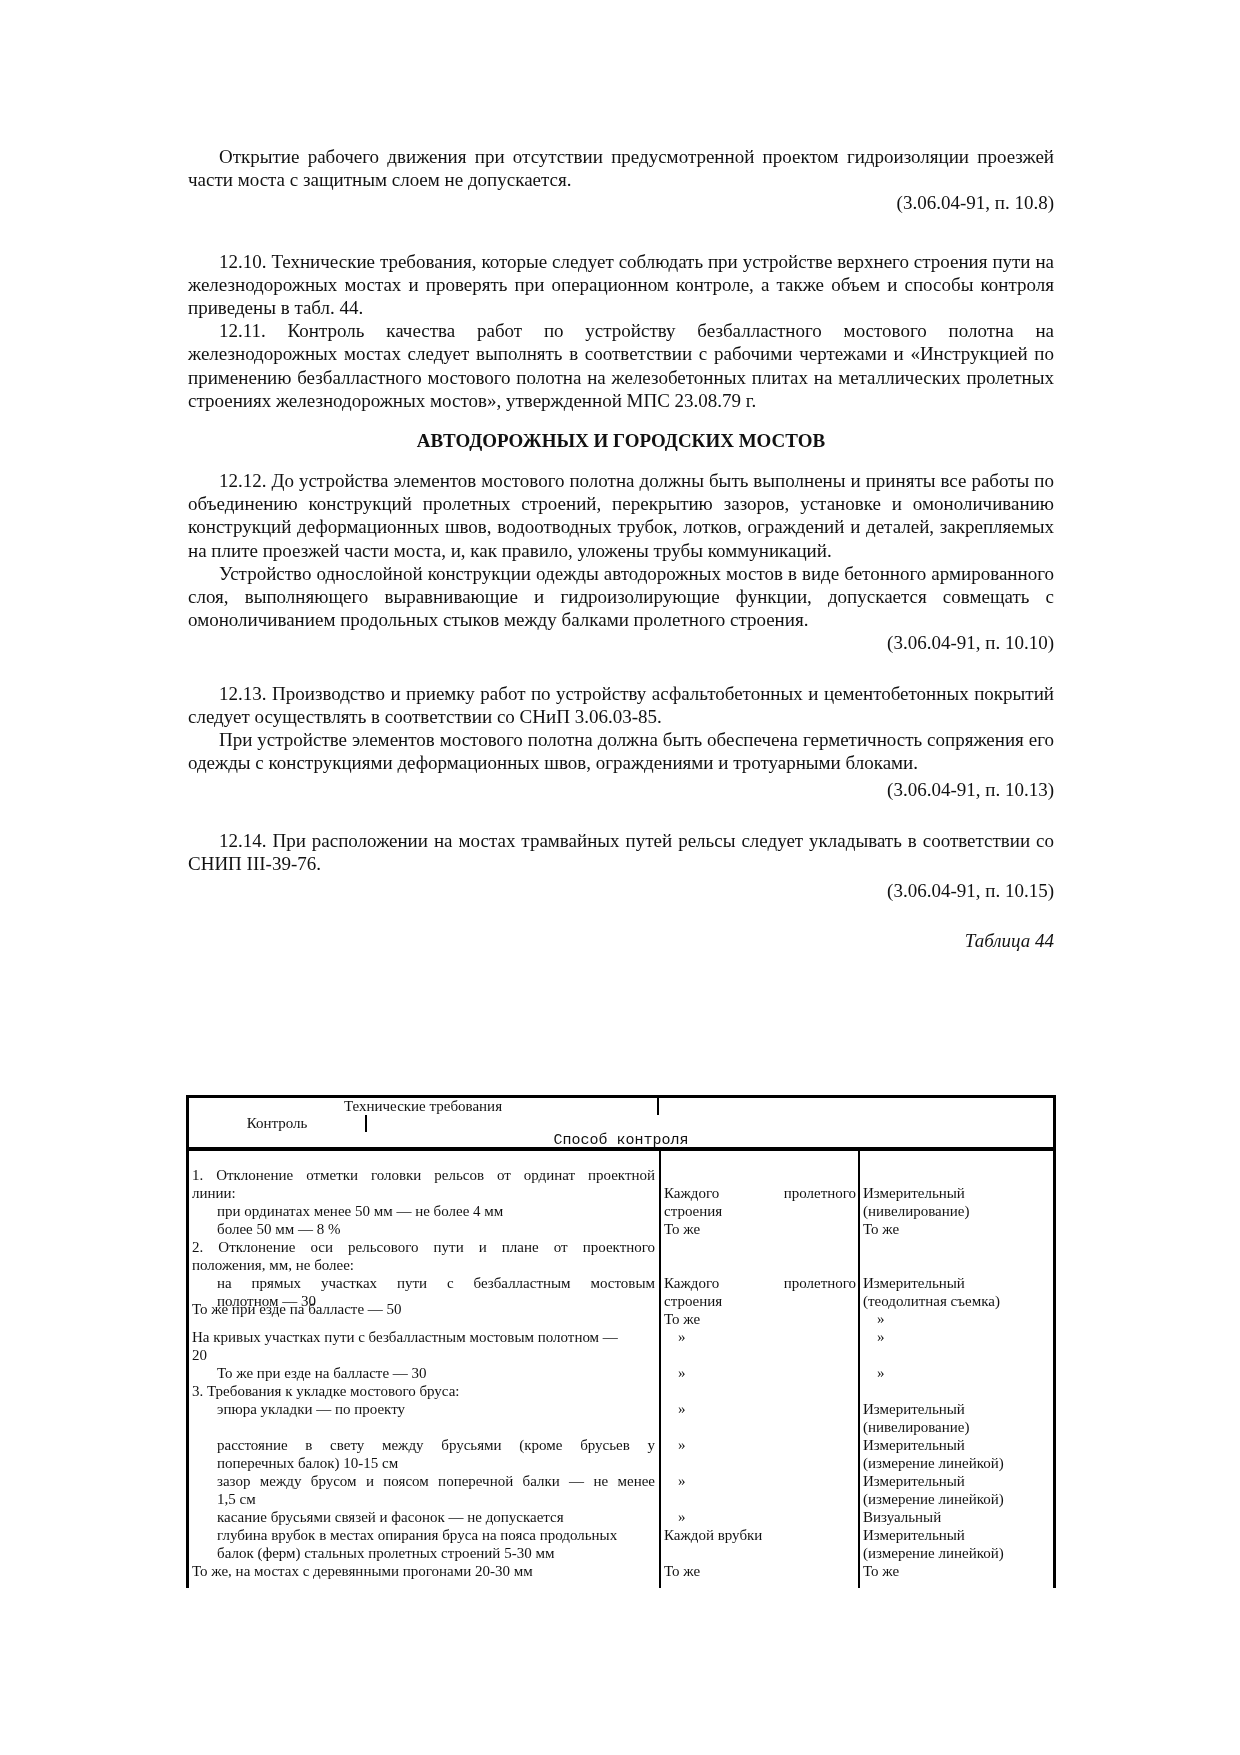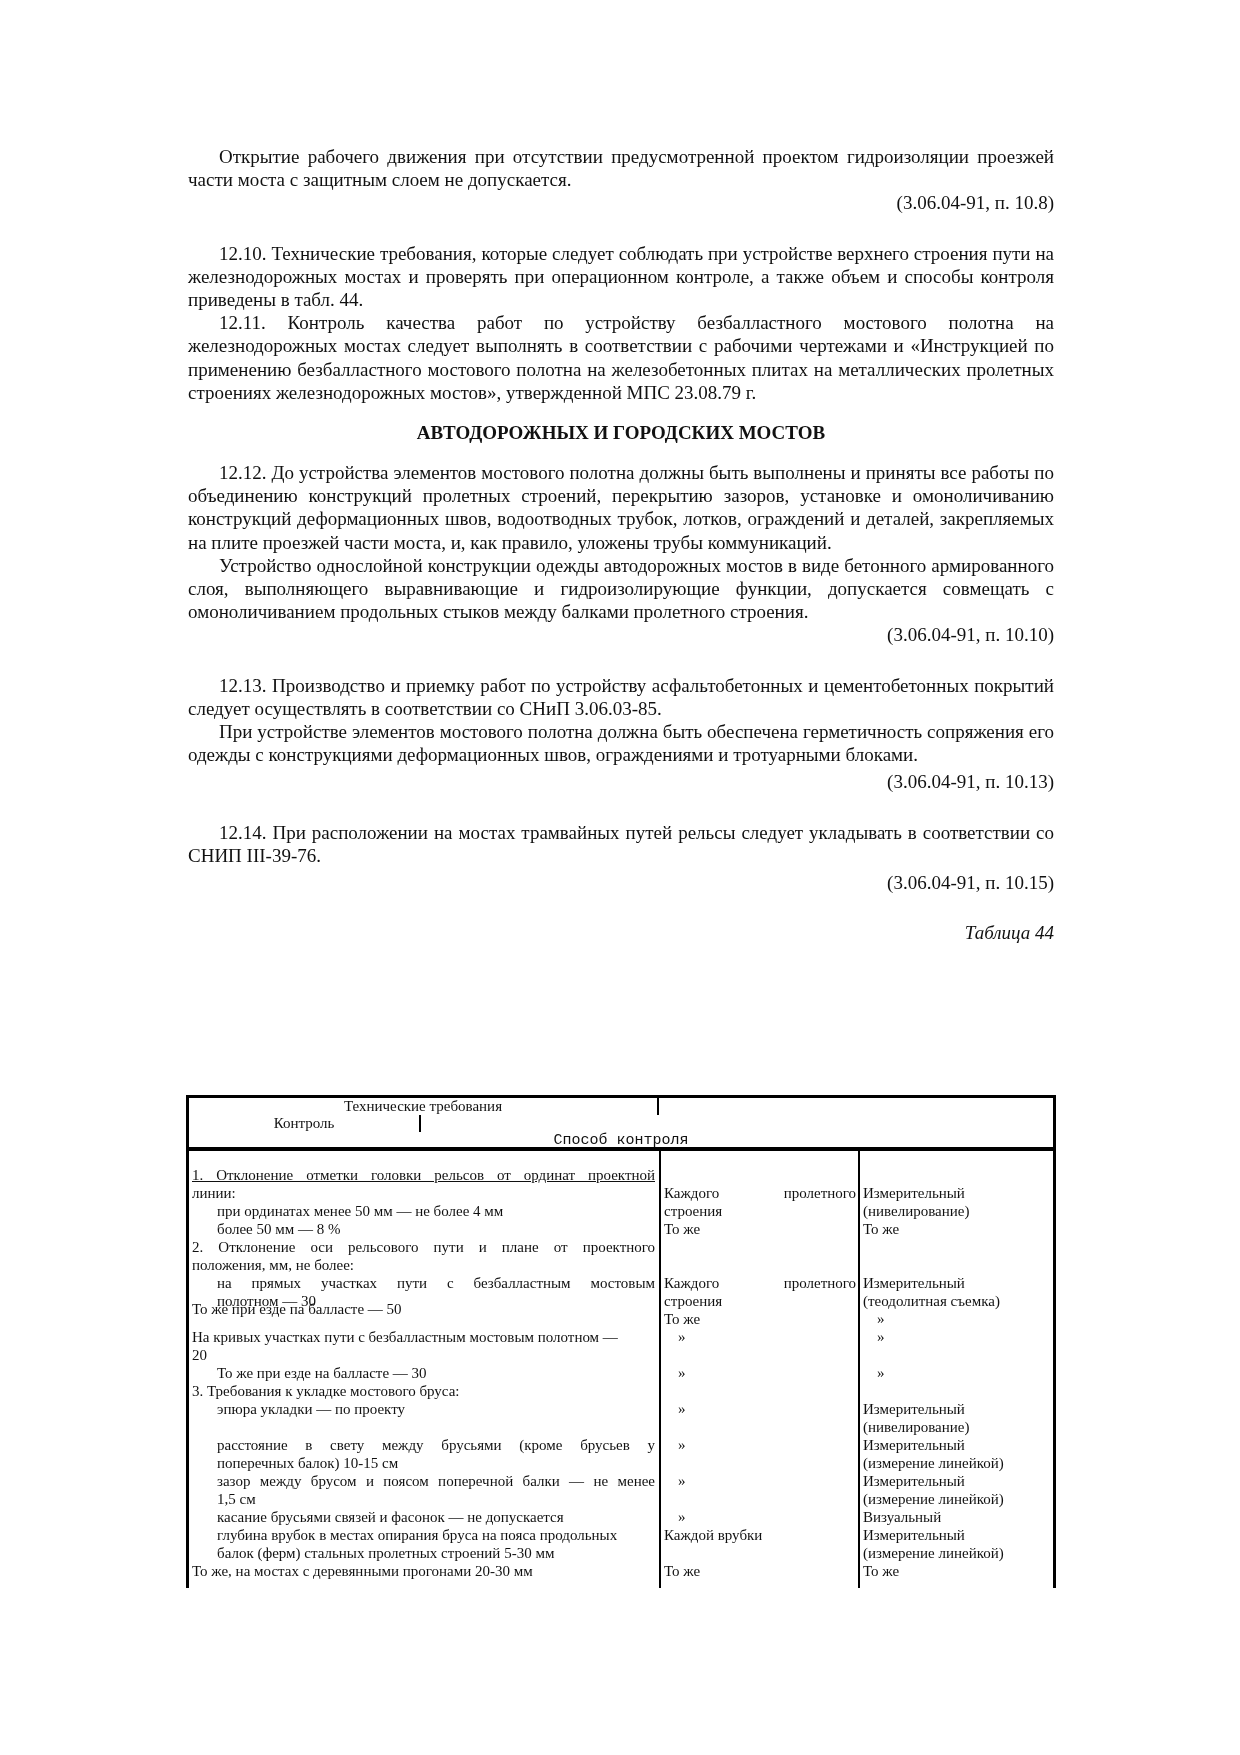--- a/index.html
+++ b/index.html
@@ -9,36 +9,36 @@
   .para { font-size: 19px; line-height: 23.2px; text-align: justify; margin: 0; text-indent: 31px; }
   .ref { font-size: 19px; line-height: 23.2px; text-align: right; margin: 0; }
   .gap { height: 23px; }
   .heading { font-size: 19px; line-height: 23px; font-weight: bold; text-align: center; margin: 0; }
   .tcap { font-size: 19px; line-height: 23px; font-style: italic; text-align: right; margin: 0; }
 
   .tbl { position: absolute; left: 186px; top: 1095px; width: 870px; }
   .thead { position: relative; height: 56px; border: 3px solid #000; border-bottom-width: 4px; box-sizing: border-box; display: flex; flex-direction: column; }
   .th { font-size: 15px; display: flex; align-items: center; justify-content: center; height: 100%; }
   .th.c1 { width: 470px; border-right: 2px solid #000; box-sizing: border-box; }
-  .th.c2 { width: 232px; border-right: 2px solid #000; box-sizing: border-box; }
+  .th.c2 { width: 178px; border-right: 2px solid #000; box-sizing: border-box; }
   .th.c3 { flex: 1; font-family: Liberation Mono, monospace; }
 
   .tbody { position: relative; height: 437px; border-left: 3px solid #000; border-right: 3px solid #000; box-sizing: border-box; }
   .vline { position: absolute; top: 0; bottom: 0; width: 1.5px; background: #000; }
   .cell { position: absolute; font-size: 15px; line-height: 18px; white-space: nowrap; }
   .cell.just { white-space: normal; text-align: justify; text-align-last: justify; }
 </style>
 </head>
 <body>
 
 <div class="page">
   <p class="para">Открытие рабочего движения при отсутствии предусмотренной проектом гидроизоляции проезжей части моста с защитным слоем не допускается.</p>
   <p class="ref">(3.06.04-91, п. 10.8)</p>
   <div class="gap"></div>
-  <p class="para" style="margin-top:4px">12.10. Технические требования, которые следует соблюдать при устройстве верхнего строения пути на железнодорожных мостах и проверять при операционном контроле, а также объем и способы контроля приведены в табл. 44.</p>
+  <p class="para" style="margin-top:12px">12.10. Технические требования, которые следует соблюдать при устройстве верхнего строения пути на железнодорожных мостах и проверять при операционном контроле, а также объем и способы контроля приведены в табл. 44.</p>
   <p class="para">12.11. Контроль качества работ по устройству безбалластного мостового полотна на железнодорожных мостах следует выполнять в соответствии с рабочими чертежами и «Инструкцией по применению безбалластного мостового полотна на железобетонных плитах на металлических пролетных строениях железнодорожных мостов», утвержденной МПС 23.08.79 г.</p>
 
   <div style="height:17px"></div>
   <h2 class="heading">АВТОДОРОЖНЫХ И ГОРОДСКИХ МОСТОВ</h2>
   <div style="height:17px"></div>
 
   <p class="para">12.12. До устройства элементов мостового полотна должны быть выполнены и приняты все работы по объединению конструкций пролетных строений, перекрытию зазоров, установке и омоноличиванию конструкций деформационных швов, водоотводных трубок, лотков, ограждений и деталей, закрепляемых на плите проезжей части моста, и, как правило, уложены трубы коммуникаций.</p>
   <p class="para">Устройство однослойной конструкции одежды автодорожных мостов в виде бетонного армированного слоя, выполняющего выравнивающие и гидроизолирующие функции, допускается совмещать с омоноличиванием продольных стыков между балками пролетного строения.</p>
   <p class="ref">(3.06.04-91, п. 10.10)</p>
   <div class="gap"></div>
@@ -54,21 +54,21 @@
 
 <div class="tbl">
   <div class="thead">
     <div class="th c1">Технические требования</div>
     <div class="th c2">Контроль</div>
     <div class="th c3">Способ контроля</div>
   </div>
   <div class="tbody" id="tbody">
     <div class="vline" style="left:470px"></div>
     <div class="vline" style="left:669px"></div>
-  <div class="cell just" style="left: 3px; top: 15px; width: 463px; text-decoration: underline;">1. Отклонение отметки головки рельсов от ординат проектной</div>
+  <div class="cell just" style="left: 3px; top: 15px; width: 463px;">1. Отклонение отметки головки рельсов от ординат проектной</div>
       <div class="cell" style="left: 3px; top: 33px;">линии:</div>
       <div class="cell" style="left: 28px; top: 51px;">при ординатах менее 50 мм — не более 4 мм</div>
       <div class="cell" style="left: 28px; top: 69px;">более 50 мм — 8 %</div>
       <div class="cell just" style="left: 3px; top: 87px; width: 463px;">2. Отклонение оси рельсового пути и плане от проектного</div>
       <div class="cell" style="left: 3px; top: 105px;">положения, мм, не более:</div>
       <div class="cell just" style="left: 28px; top: 123px; width: 438px;">на прямых участках пути с безбалластным мостовым</div>
       <div class="cell" style="left: 28px; top: 141px;">полотном — 30</div>
       <div class="cell" style="left: 3px; top: 149px;">То же при езде па балласте — 50</div>
       <div class="cell" style="left: 3px; top: 177px;">На кривых участках пути с безбалластным мостовым полотном —</div>
       <div class="cell" style="left: 3px; top: 195px;">20</div>

